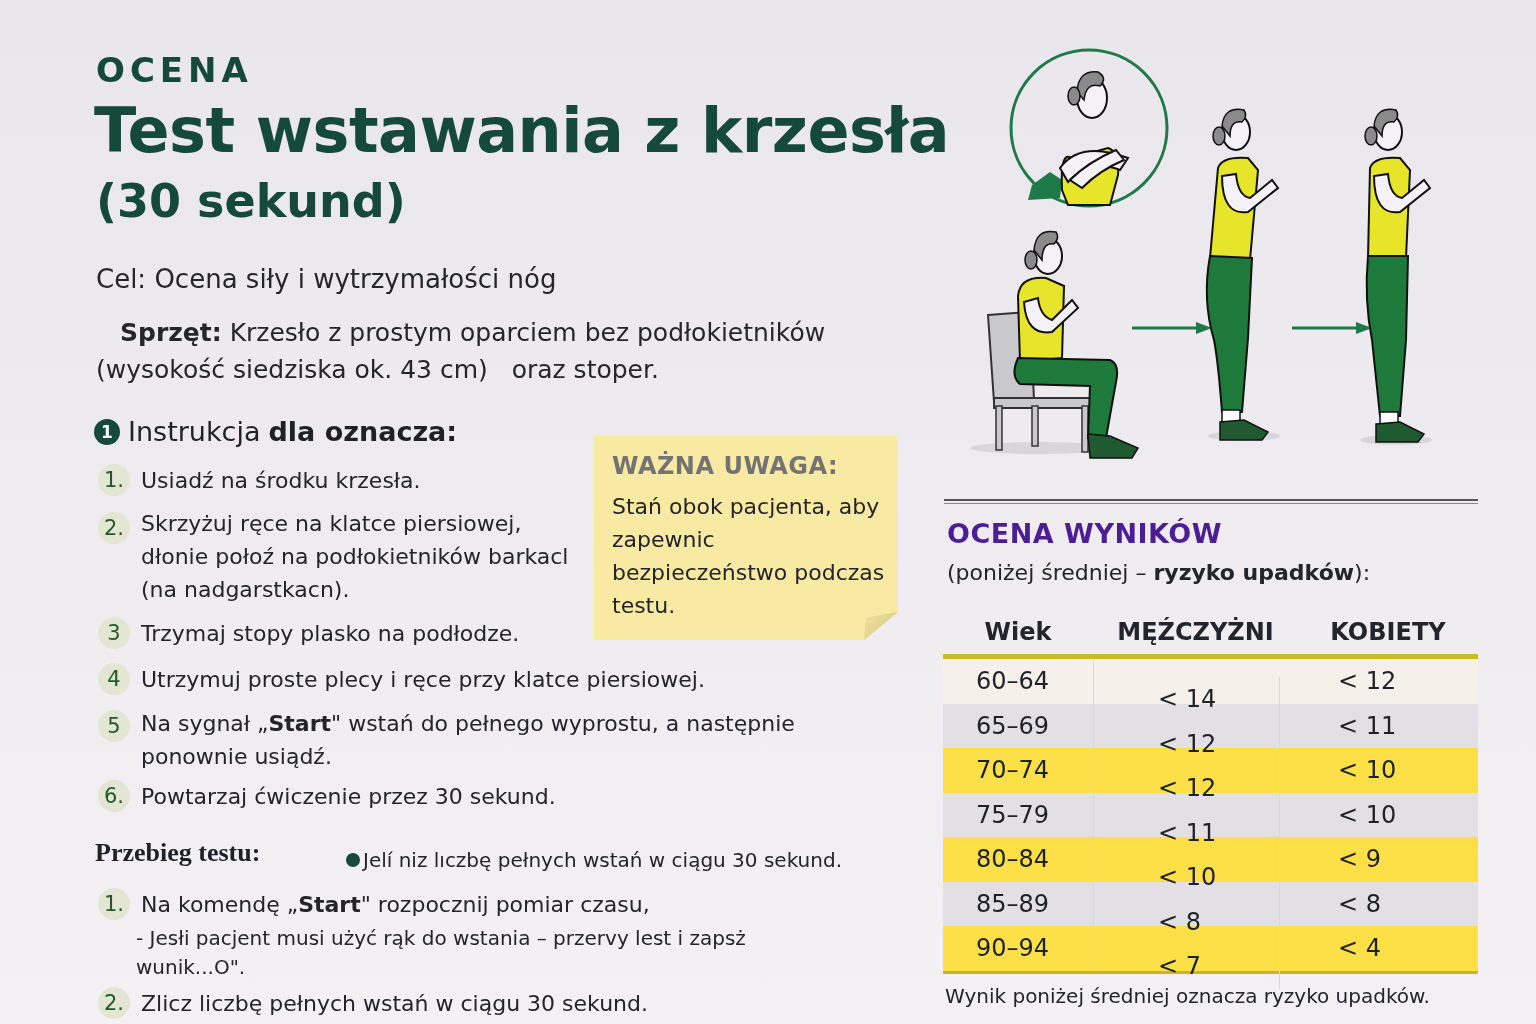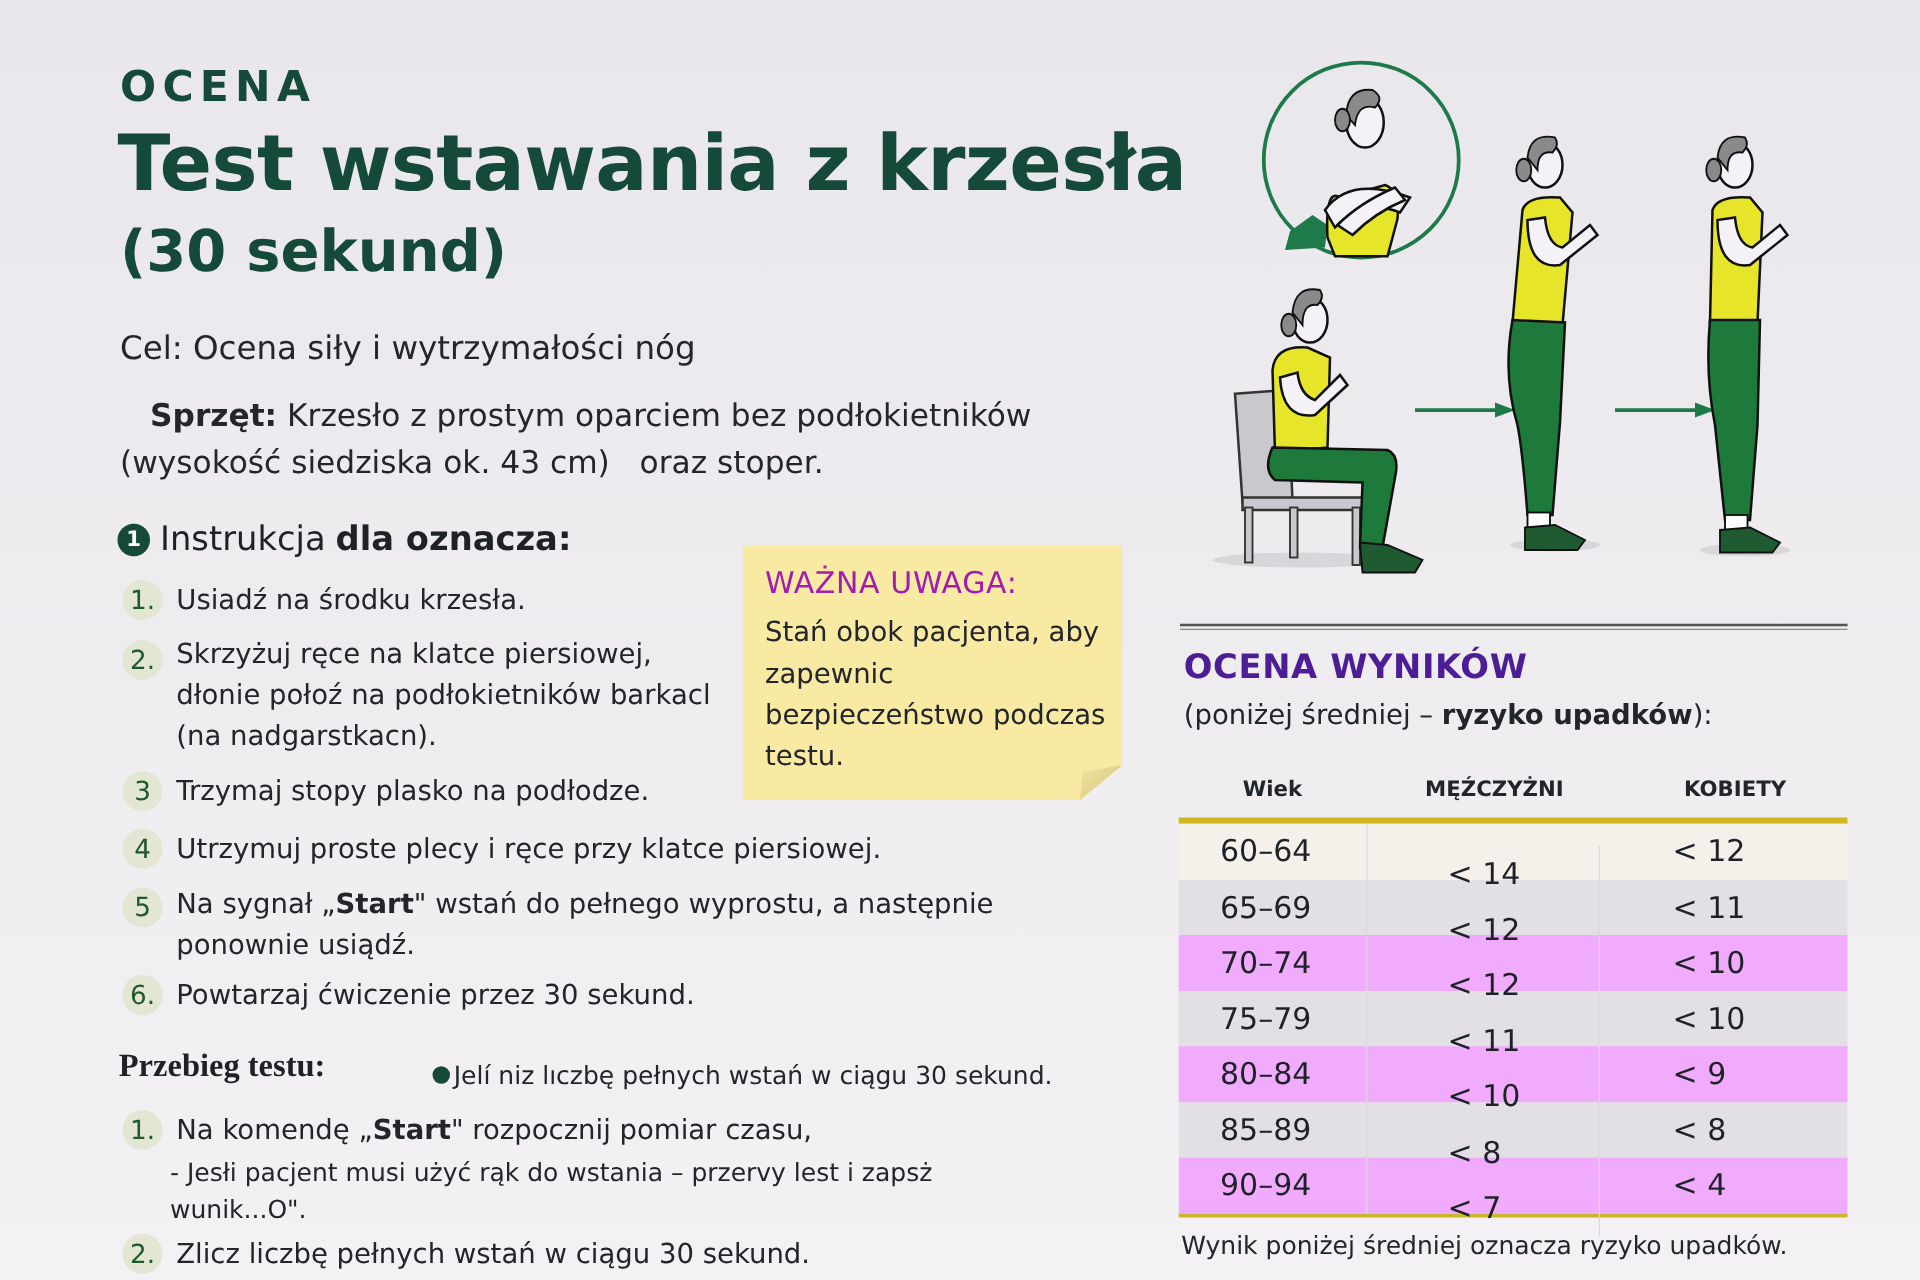--- a/index.html
+++ b/index.html
@@ -68,21 +68,21 @@
       box-shadow: 0 1px 3px rgba(0,0,0,0.08);
       clip-path: polygon(0 0, 100% 0, 100% 86%, 89% 100%, 0 100%);
     }
     .note-curl {
       left: 864px; top: 612px; width: 34px; height: 28px;
       background: linear-gradient(135deg, #f2e4a0 0%, #cfc47f 100%);
       clip-path: polygon(100% 0, 0 100%, 6% 20%);
     }
     .note-title {
       left: 612px; top: 452px;
-      font-size: 24px; font-weight: normal; color: #a21caf; letter-spacing: 0.5px;
+      font-size: 24px; font-weight: bold; color: #737373; letter-spacing: 0.5px;
     }
     .note-body {
       left: 612px; top: 490px; width: 280px;
       font-size: 22px; line-height: 33px; color: #23252b;
     }
 
     
     .przebieg-title {
       left: 95px; top: 838px;
       font-size: 26px; font-weight: bold; color: #1e2128; font-family: Liberation Serif, serif;
@@ -109,32 +109,32 @@
       left: 947px; top: 518px;
       font-size: 27px; font-weight: bold; color: #4c1d95; letter-spacing: 0.5px;
     }
     .results-sub {
       left: 947px; top: 560px;
       font-size: 22px; color: #22252c;
     }
     .results-sub b { font-weight: bold; }
 
     .table { left: 943px; top: 610px; width: 535px; }
-    .thead { display: flex; height: 44px; align-items: center; font-weight: bold; font-size: 17px; color: #22252c; }
+    .thead { display: flex; height: 44px; align-items: center; font-weight: bold; font-size: 24px; color: #22252c; }
     .thead .c1 { width: 150px; text-align: center; }
     .thead .c2 { width: 205px; text-align: center; }
     .thead .c3 { width: 180px; text-align: center; }
     .rule-gold { height: 5px; background: #cfb820; }
     .trow { display: flex; height: 44.5px; align-items: center; font-size: 24px; color: #1e2128; }
     .trow .c1 { width: 151px; padding-left: 33px; border-right: 1px solid #dad8dc; height: 100%; display: flex; align-items: center; }
     .trow .c2 { width: 186px; padding-left: 64px; border-right: 1px solid #dad8dc; height: 100%; display: flex; align-items: center; margin-top: 36px; }
     .trow .c3 { flex: 1; padding-left: 58px; height: 100%; display: flex; align-items: center; }
     .trow.first { background: #f5f1ea; }
     .trow.alt { background: #e2e0e5; }
-    .trow.plain { background: #f0abfc; }
+    .trow.plain { background: #fde047; }
     .rule-gold-bottom { height: 3px; background: #c9b52a; }
     .results-foot {
       left: 945px; top: 984px;
       font-size: 20px; color: #22252c;
     }
   </style>
 </head>
 <body>
 
 <div class="abs kicker">OCENA</div>

